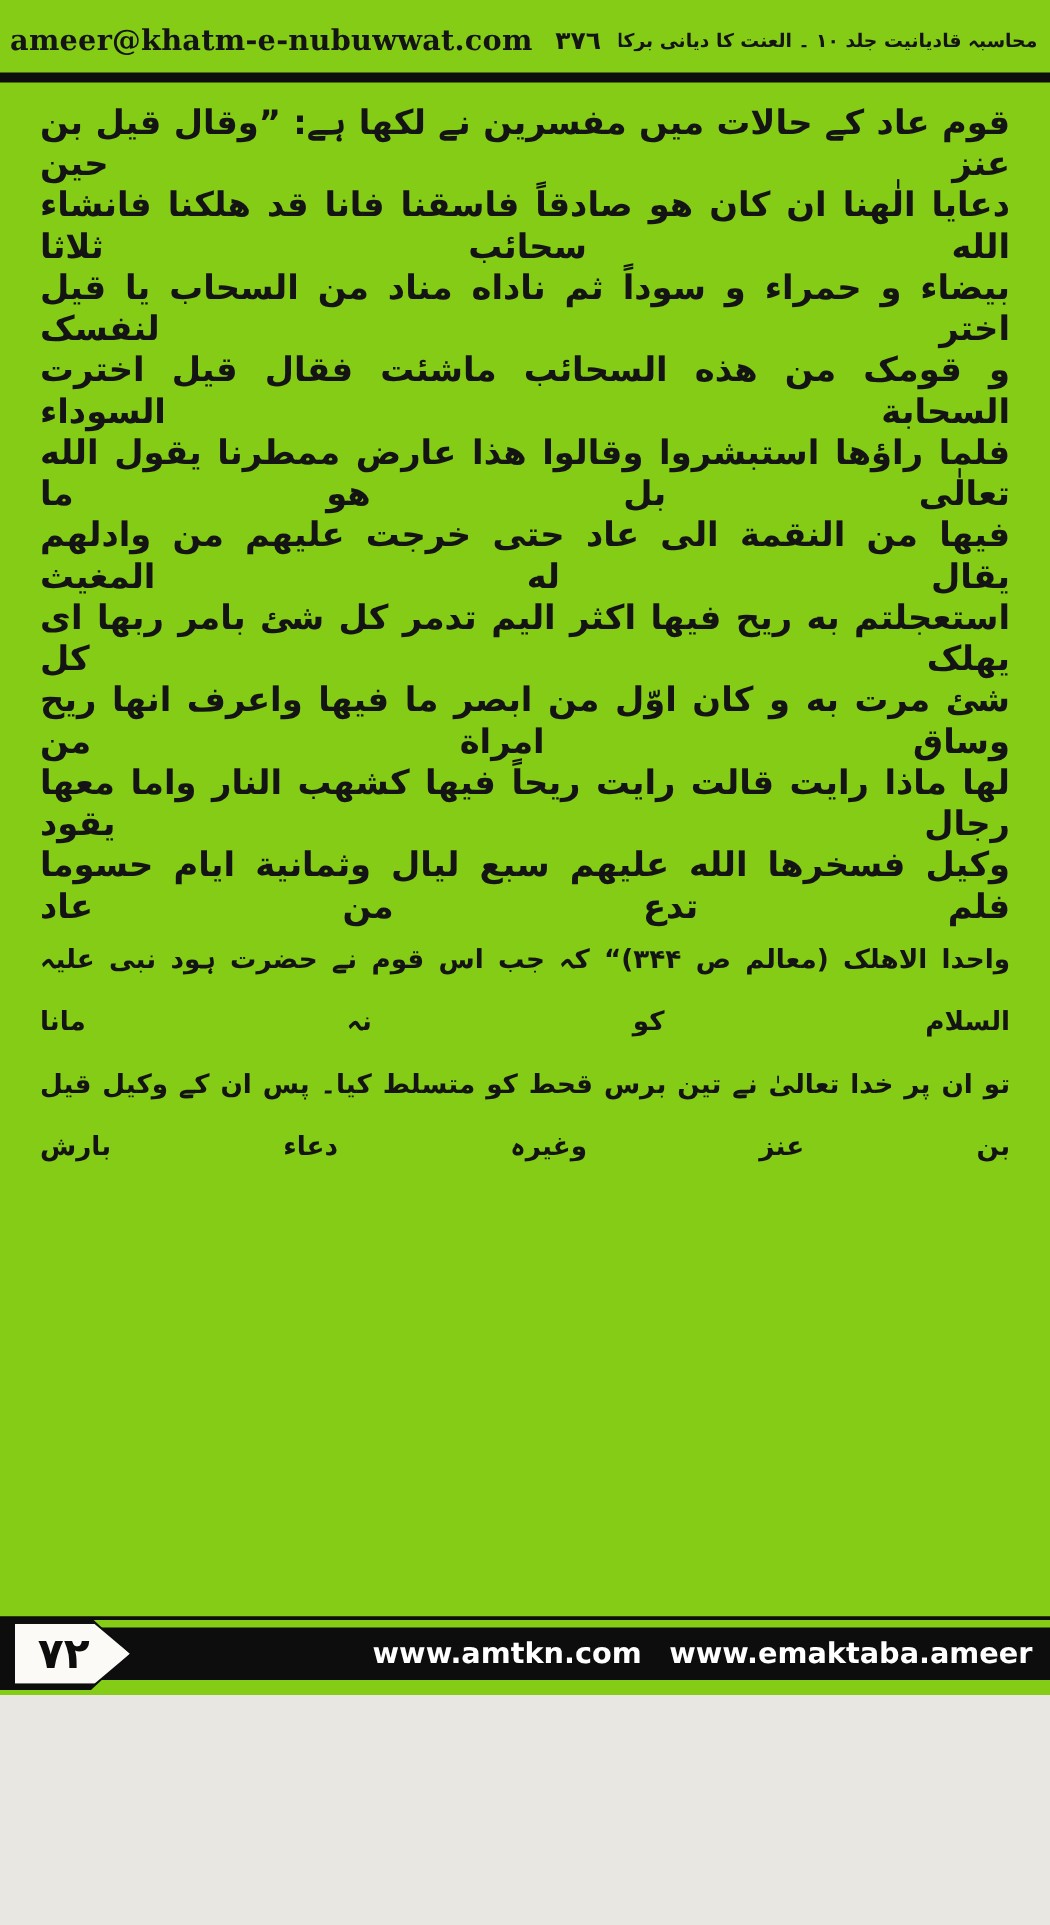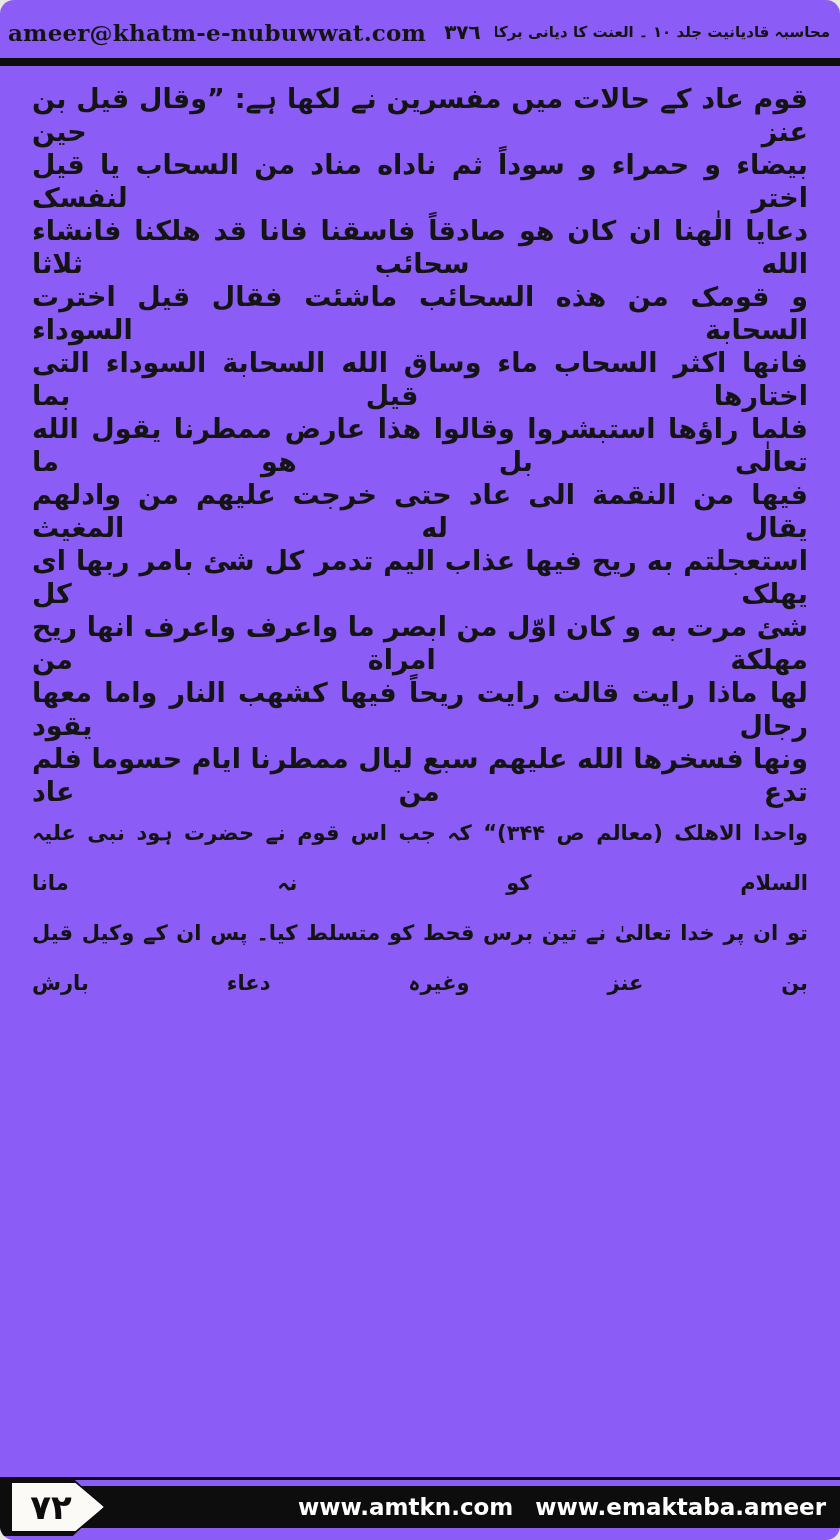--- a/index.html
+++ b/index.html
@@ -3,25 +3,24 @@
 <meta charset="utf-8">
 <style>
   html, body { margin: 0; padding: 0; }
   body {
     width: 840px; height: 1540px;
     background: #e9e7e2;
     font-family: "DejaVu Sans", sans-serif;
   }
   .page {
     position: relative;
-    width: 840px; height: 1540px;
-    background: #8b5cf6;
+    width: 840px; height: 1356px;
+    background: #84cc16;
     color: #141414;
     overflow: hidden;
-    border-radius: 14px;
   }
 
   
   .topbar {
     display: flex;
     align-items: center;
     justify-content: space-between;
     padding: 12px 10px 6px 8px;
     height: 40px;
   }
@@ -139,30 +138,29 @@
     <span class="email">ameer@khatm-e-nubuwwat.com</span>
     <span class="pagenum">٣٧٦</span>
     <span class="booktitle">محاسبہ قادیانیت جلد ۱۰ ۔ العنت کا دیانی برکا دیانی</span>
   </header>
 
   <div class="top-rule"></div>
 
   <main class="body-text">
     <div class="arabic-block">
         <div class="line">قوم عاد کے حالات میں مفسرین نے لکھا ہے: ”وقال قیل بن عنز حین</div>
+        <div class="line">دعایا الٰهنا ان کان هو صادقاً فاسقنا فانا قد هلکنا فانشاء الله سحائب ثلاثا</div>
         <div class="line">بیضاء و حمراء و سوداً ثم ناداه مناد من السحاب یا قیل اختر لنفسک</div>
-        <div class="line">دعایا الٰهنا ان کان هو صادقاً فاسقنا فانا قد هلکنا فانشاء الله سحائب ثلاثا</div>
         <div class="line">و قومک من هذه السحائب ماشئت فقال قیل اخترت السحابة السوداء</div>
-        <div class="line">فانها اکثر السحاب ماء وساق الله السحابة السوداء التی اختارها قیل بما</div>
         <div class="line">فلما راؤها استبشروا وقالوا هذا عارض ممطرنا یقول الله تعالٰی بل هو ما</div>
         <div class="line">فیها من النقمة الی عاد حتی خرجت علیهم من وادلهم یقال له المغیث</div>
-        <div class="line">استعجلتم به ریح فیها عذاب الیم تدمر کل شئ بامر ربها ای یهلک کل</div>
-        <div class="line">شئ مرت به و کان اوّل من ابصر ما واعرف واعرف انها ریح مهلکة امراة من</div>
+        <div class="line">استعجلتم به ریح فیها اکثر الیم تدمر کل شئ بامر ربها ای یهلک کل</div>
+        <div class="line">شئ مرت به و کان اوّل من ابصر ما فیها واعرف انها ریح وساق امراة من</div>
         <div class="line">لها ماذا رایت قالت رایت ریحاً فیها کشهب النار واما معها رجال یقود</div>
-        <div class="line">ونها فسخرها الله علیهم سبع لیال ممطرنا ایام حسوما فلم تدع من عاد</div>
+        <div class="line">وکیل فسخرها الله علیهم سبع لیال وثمانیة ایام حسوما فلم تدع من عاد</div>
       </div>
     <div class="urdu-block">
         <div class="line">واحدا الاهلک (معالم ص ۳۴۴)“ کہ جب اس قوم نے حضرت ہود نبی علیہ السلام کو نہ مانا</div>
         <div class="line">تو ان پر خدا تعالیٰ نے تین برس قحط کو متسلط کیا۔ پس ان کے وکیل قیل بن عنز وغیرہ دعاء بارش</div>
       </div>
   </main>
 
   <footer class="footer">
     <div class="footer-topline"></div>
     <div class="footer-bar">

